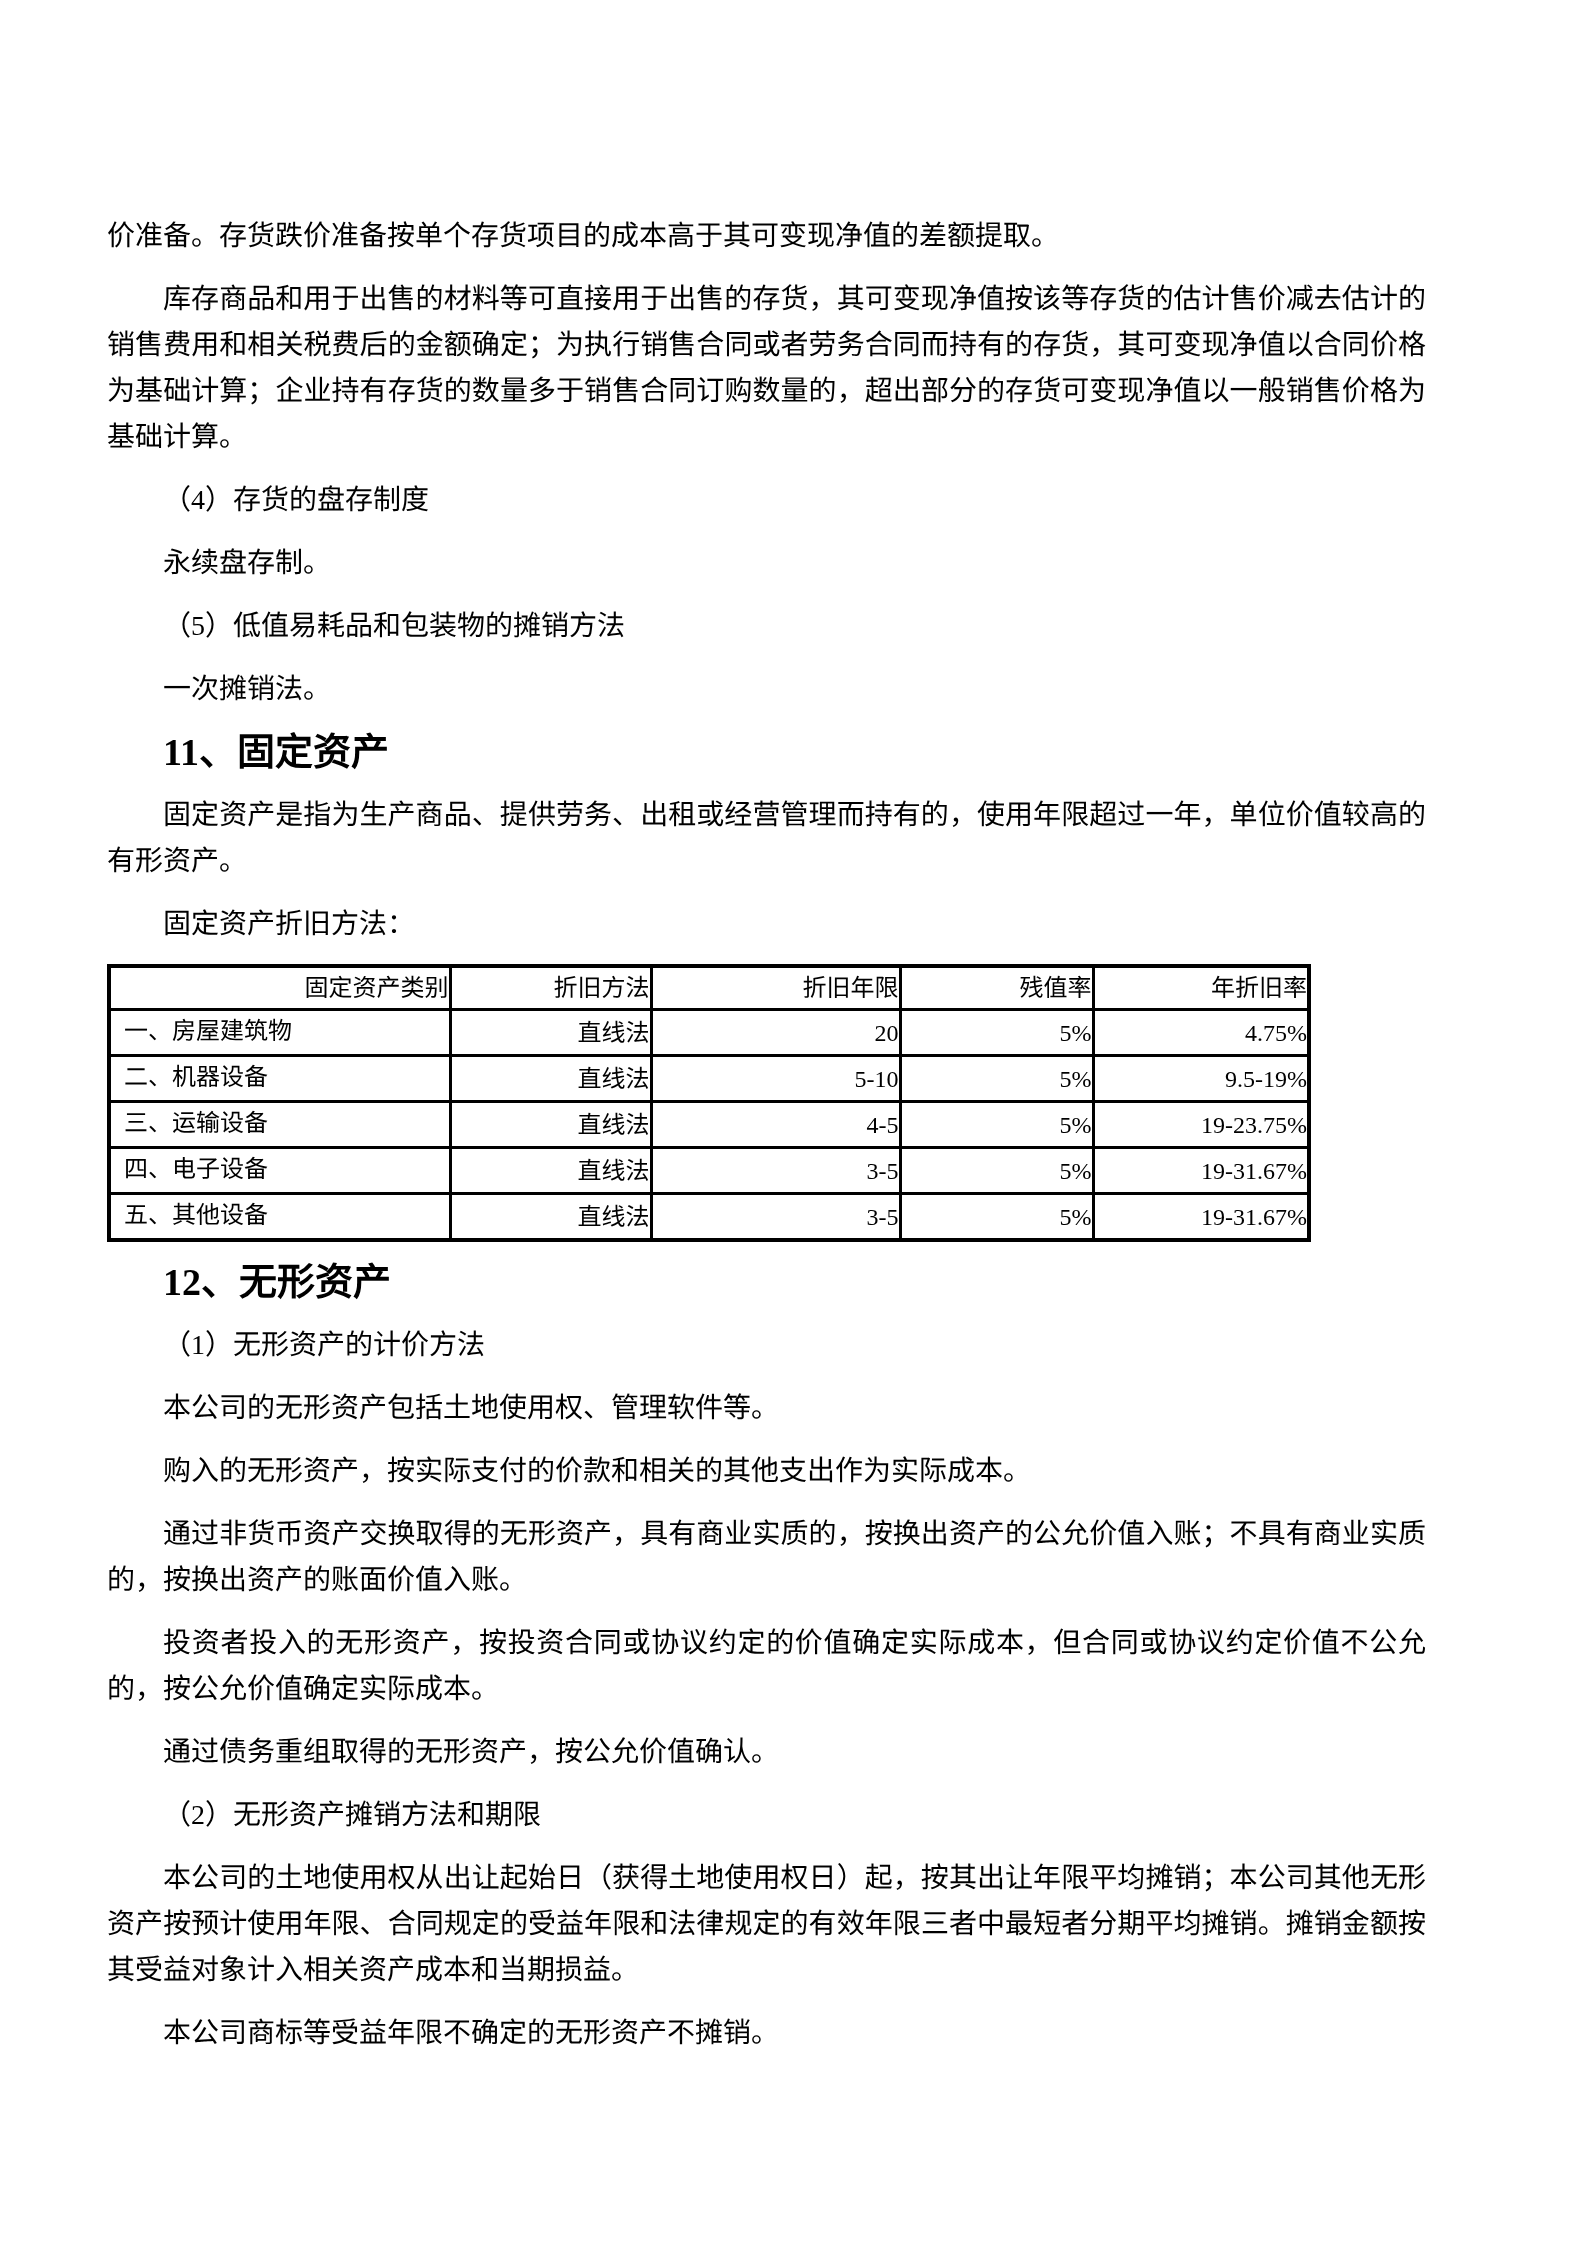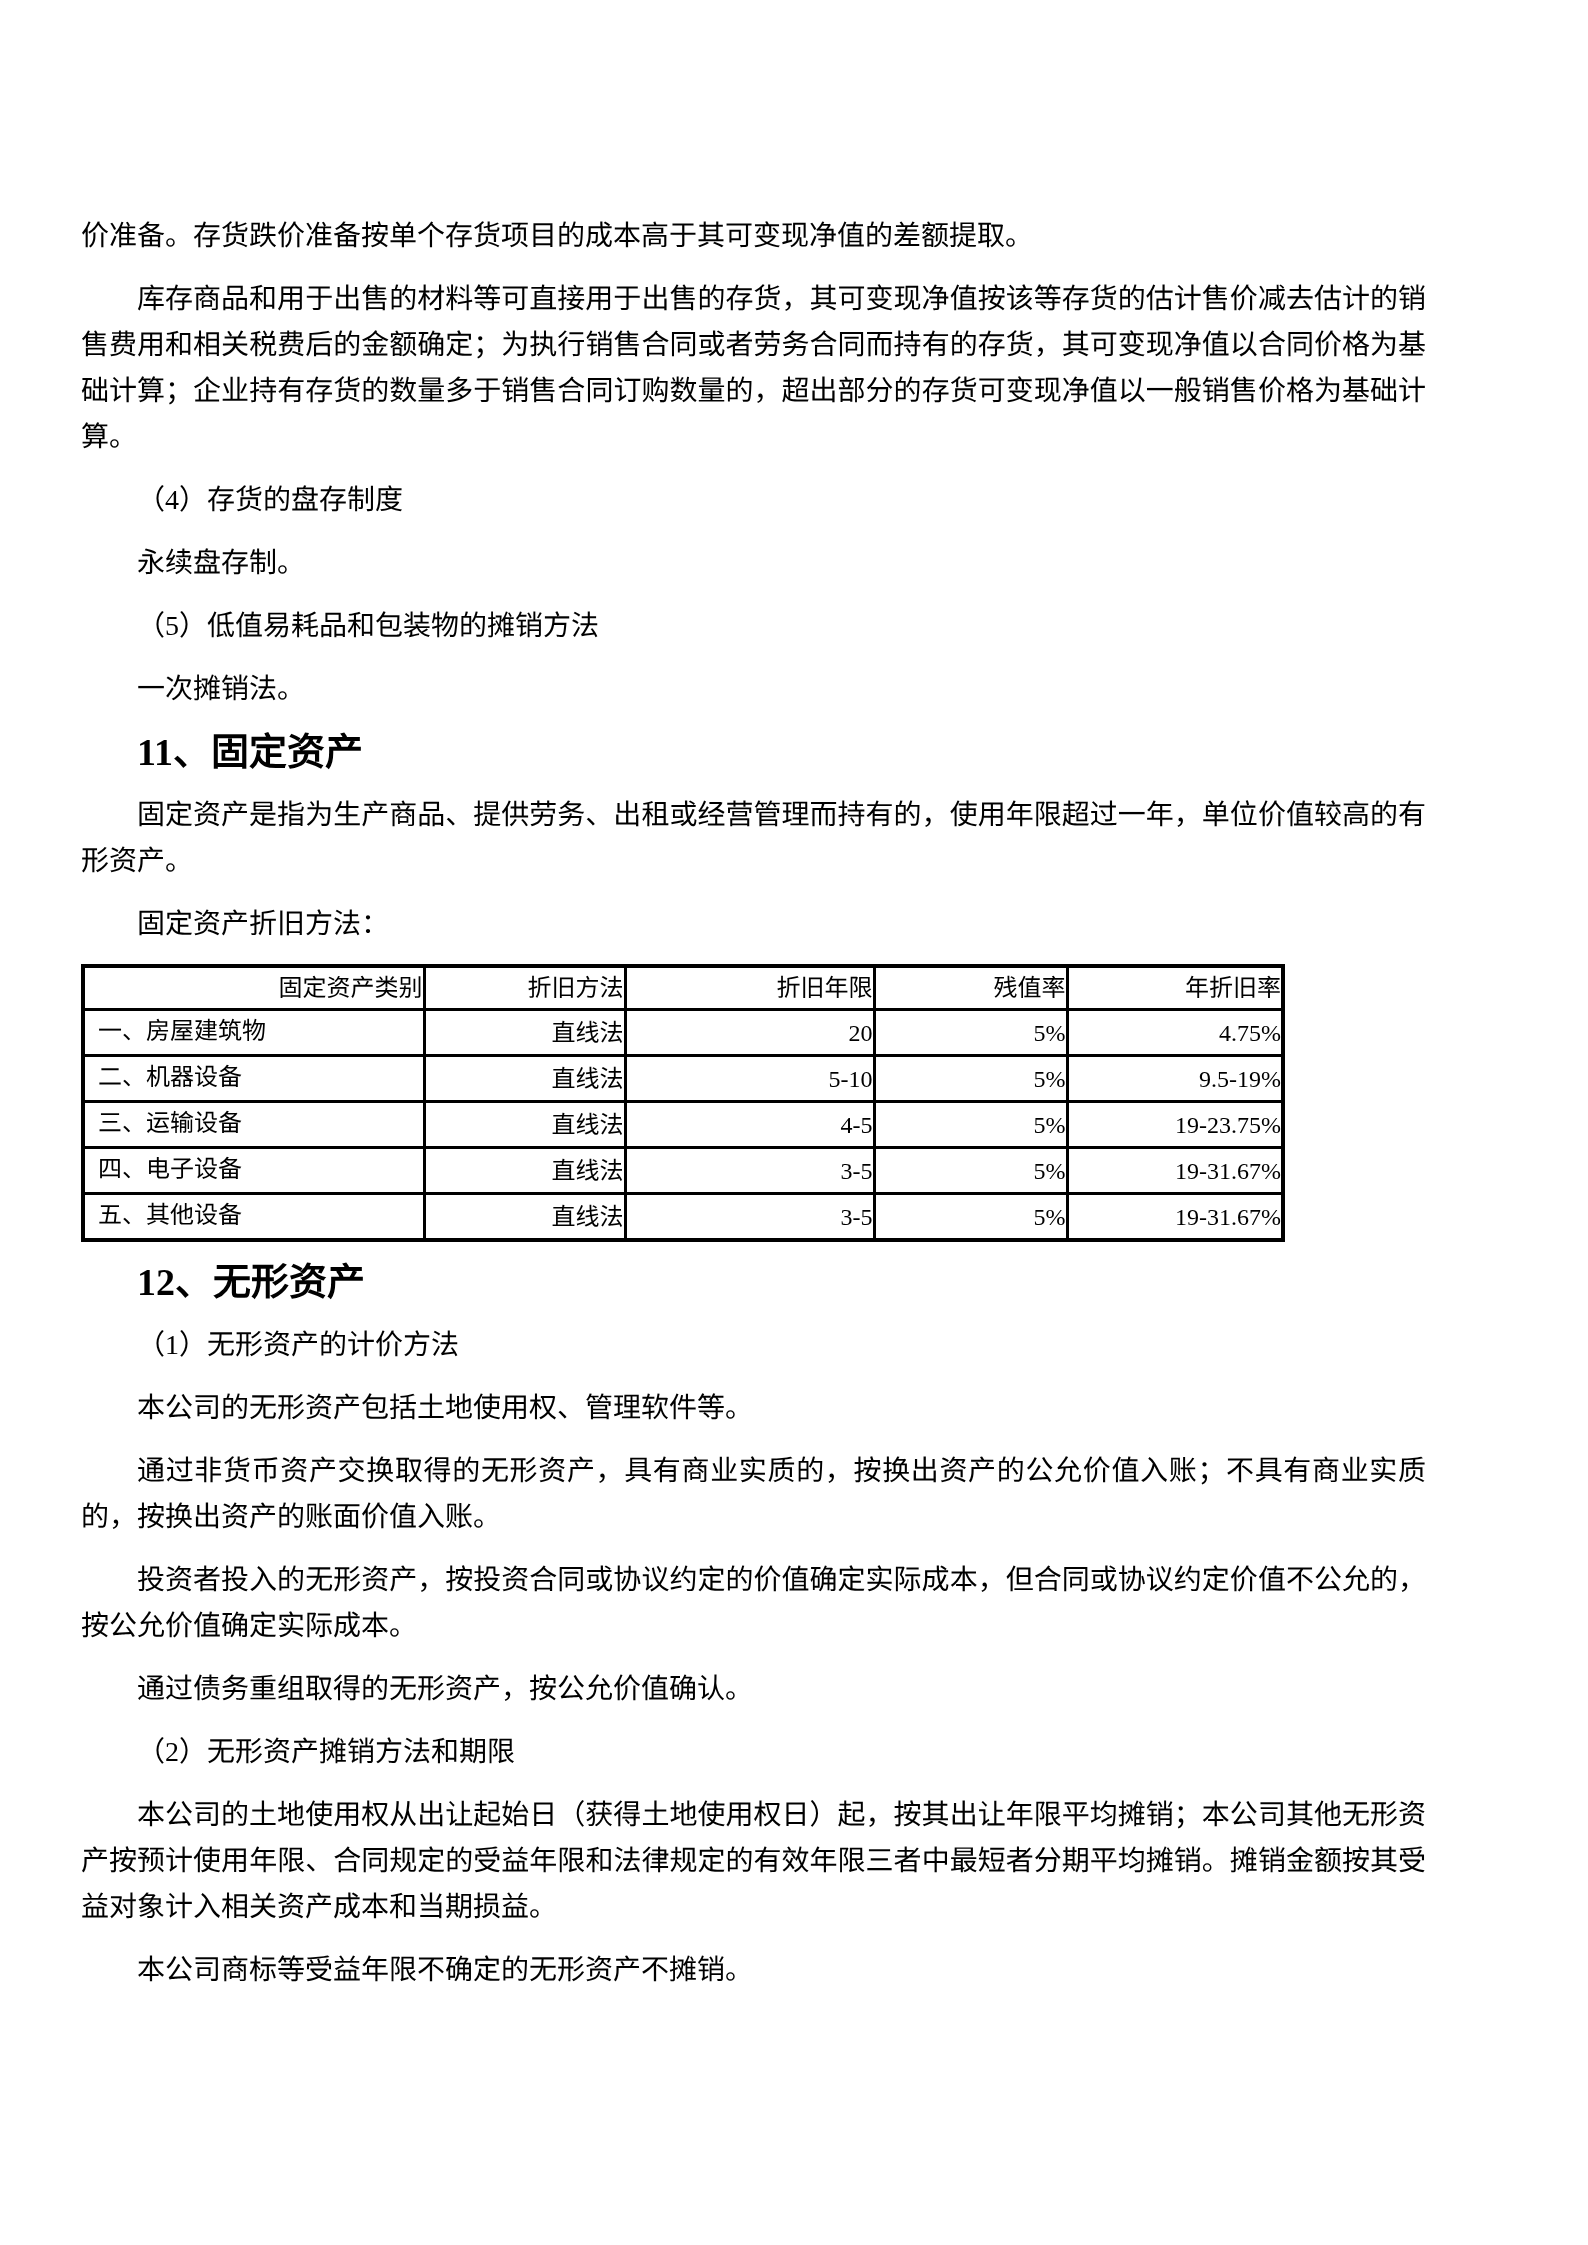--- a/index.html
+++ b/index.html
@@ -8,21 +8,21 @@
     height: 2245px;
     background: #ffffff;
     color: #000000;
     font-family: "Liberation Serif", "DejaVu Serif", serif;
     overflow: hidden;
   }
   .page {
     box-sizing: border-box;
     width: 1588px;
     height: 2159px;
-    padding: 196px 162px 40px 81px;
+    padding: 196px 162px 40px 107px;
     font-size: 28px;
     line-height: 46px;
     text-align: justify;
   }
   .para { margin: 17px 0; }
   .indent { text-indent: 56px; }
   .sec-heading {
     font-weight: bold;
     font-size: 38px;
     text-indent: 56px;
@@ -137,20 +137,21 @@
       </tr>
     </tbody>
   </table>
 
   <p class="sec-heading">12、无形资产</p>
 
   <p class="para indent">（1）无形资产的计价方法</p>
 
   <p class="para indent">本公司的无形资产包括土地使用权、管理软件等。</p>
 
+  <p class="para indent">购入的无形资产，按实际支付的价款和相关的其他支出作为实际成本。</p>
 
   <p class="para indent">通过非货币资产交换取得的无形资产，具有商业实质的，按换出资产的公允价值入账；不具有商业实质的，按换出资产的账面价值入账。</p>
 
   <p class="para indent">投资者投入的无形资产，按投资合同或协议约定的价值确定实际成本，但合同或协议约定价值不公允的，按公允价值确定实际成本。</p>
 
   <p class="para indent">通过债务重组取得的无形资产，按公允价值确认。</p>
 
   <p class="para indent">（2）无形资产摊销方法和期限</p>
 
   <p class="para indent">本公司的土地使用权从出让起始日（获得土地使用权日）起，按其出让年限平均摊销；本公司其他无形资产按预计使用年限、合同规定的受益年限和法律规定的有效年限三者中最短者分期平均摊销。摊销金额按其受益对象计入相关资产成本和当期损益。</p>

